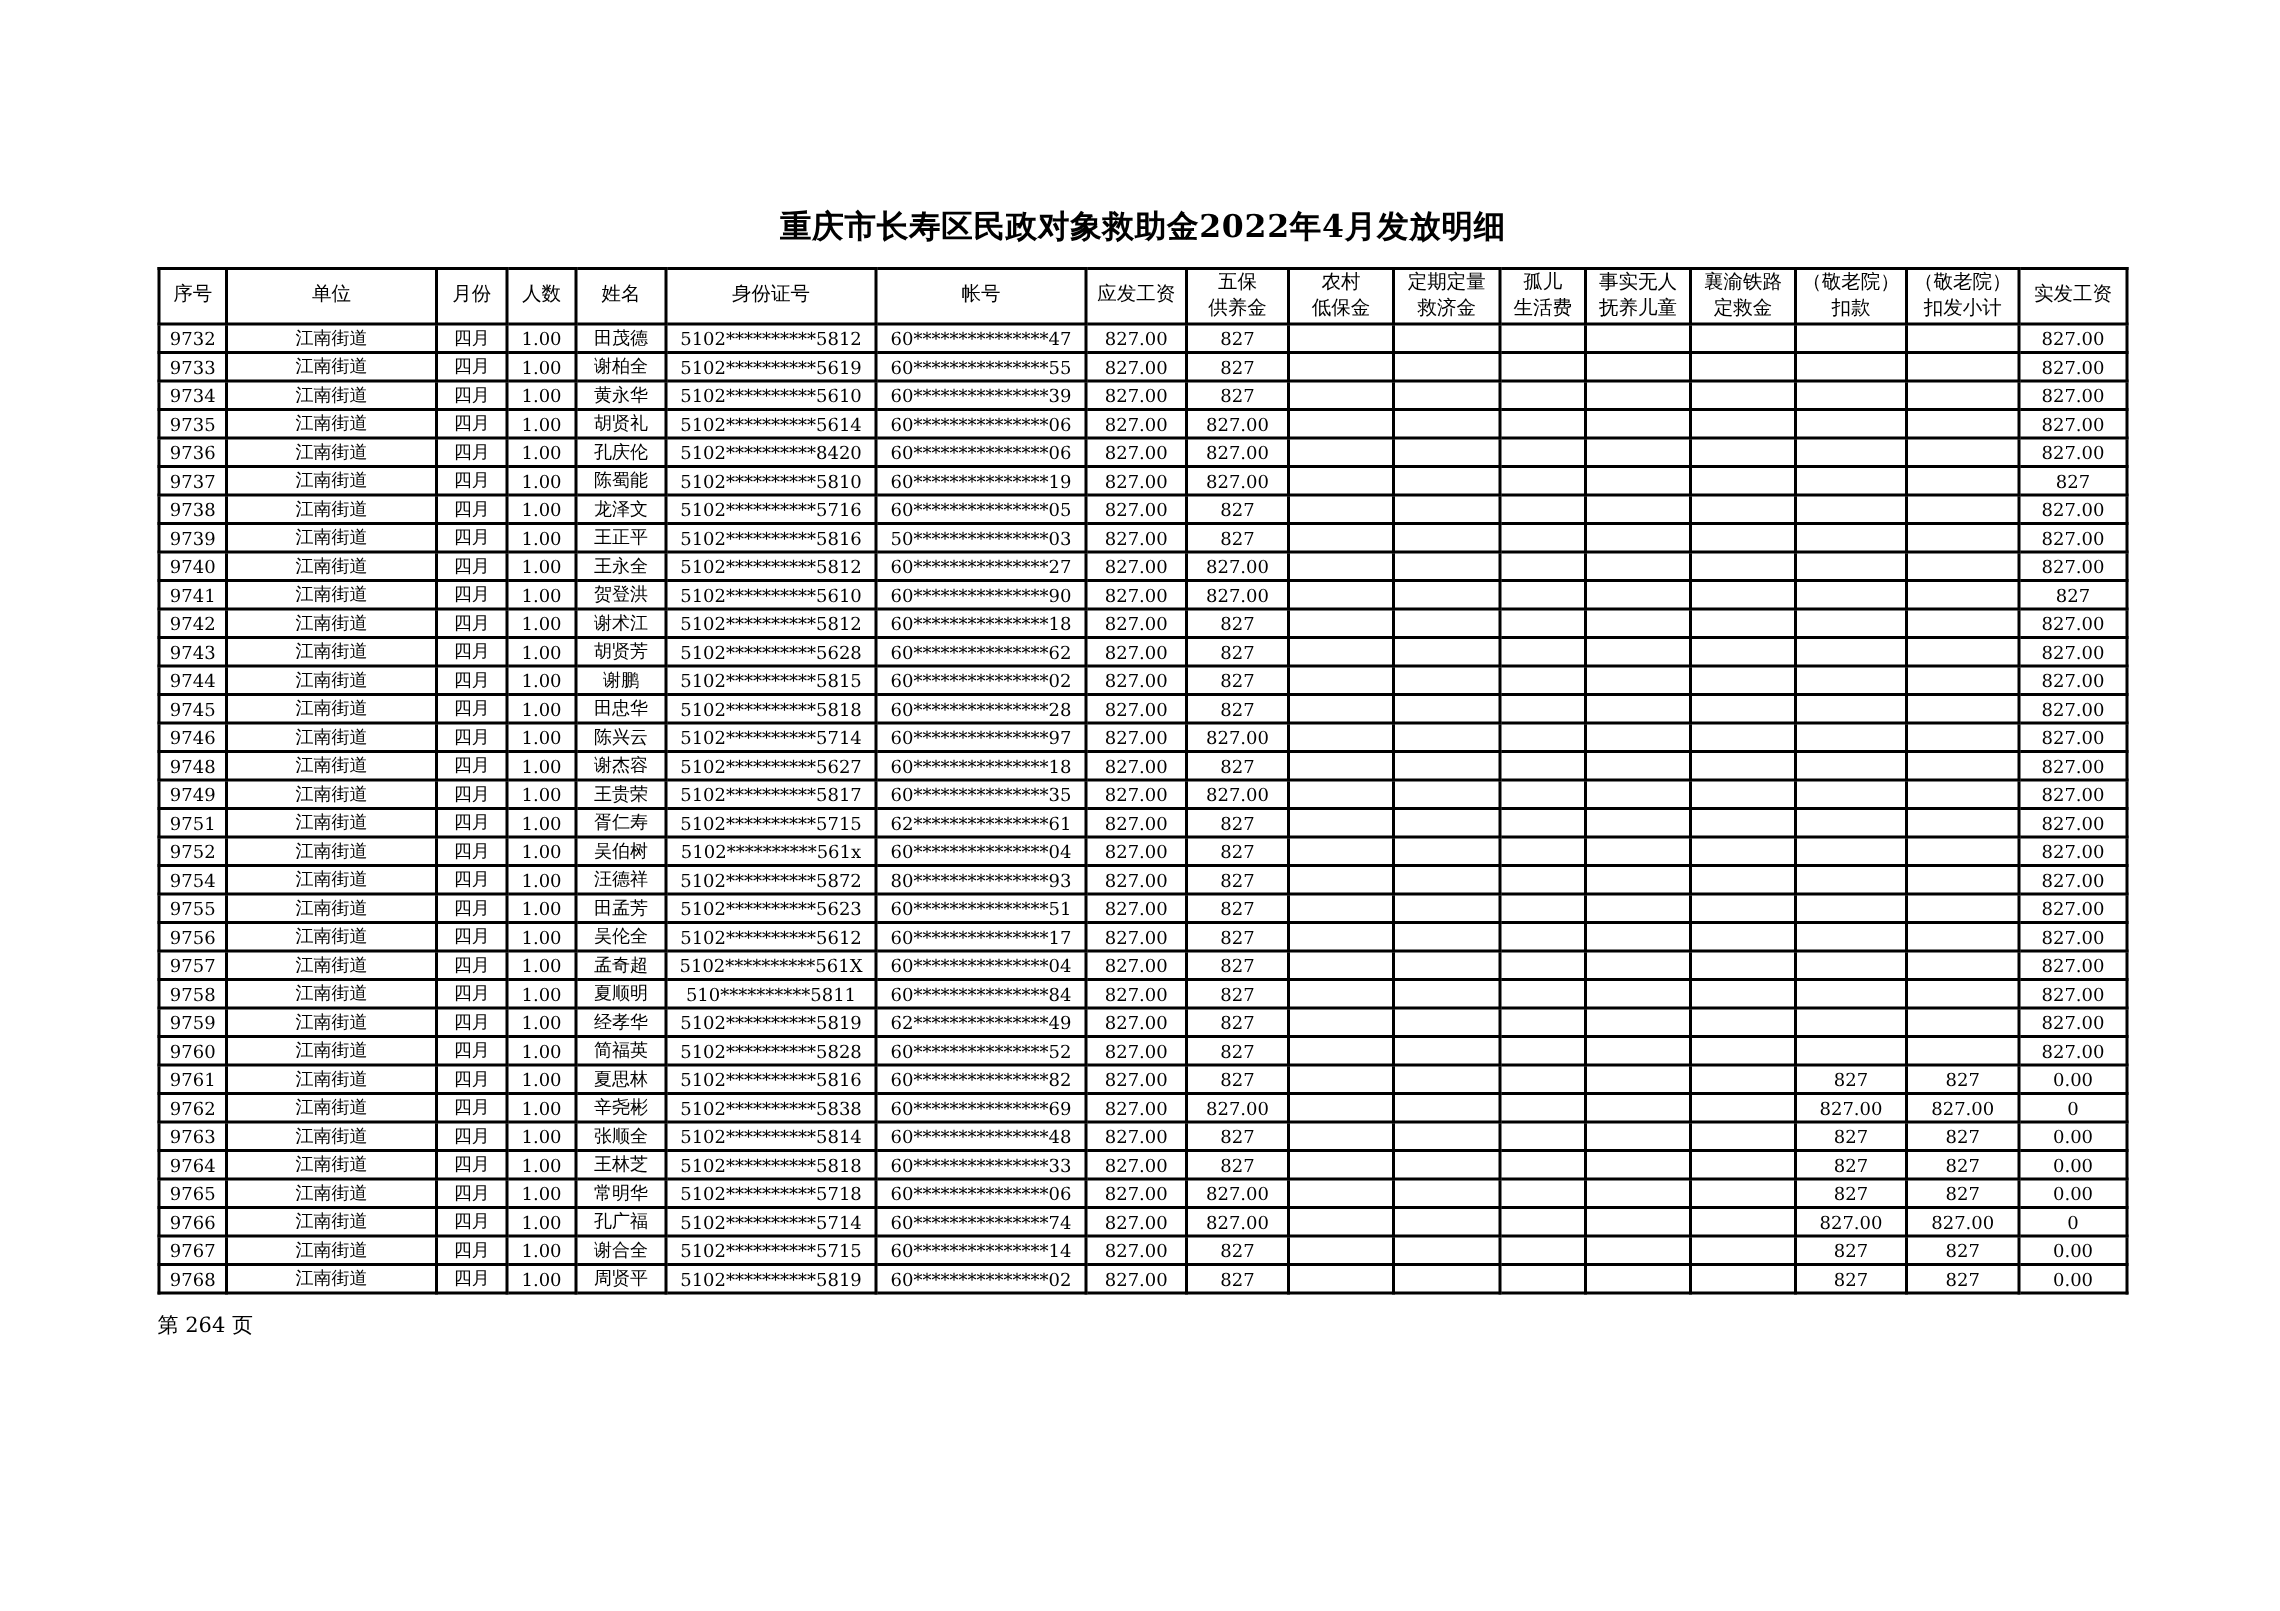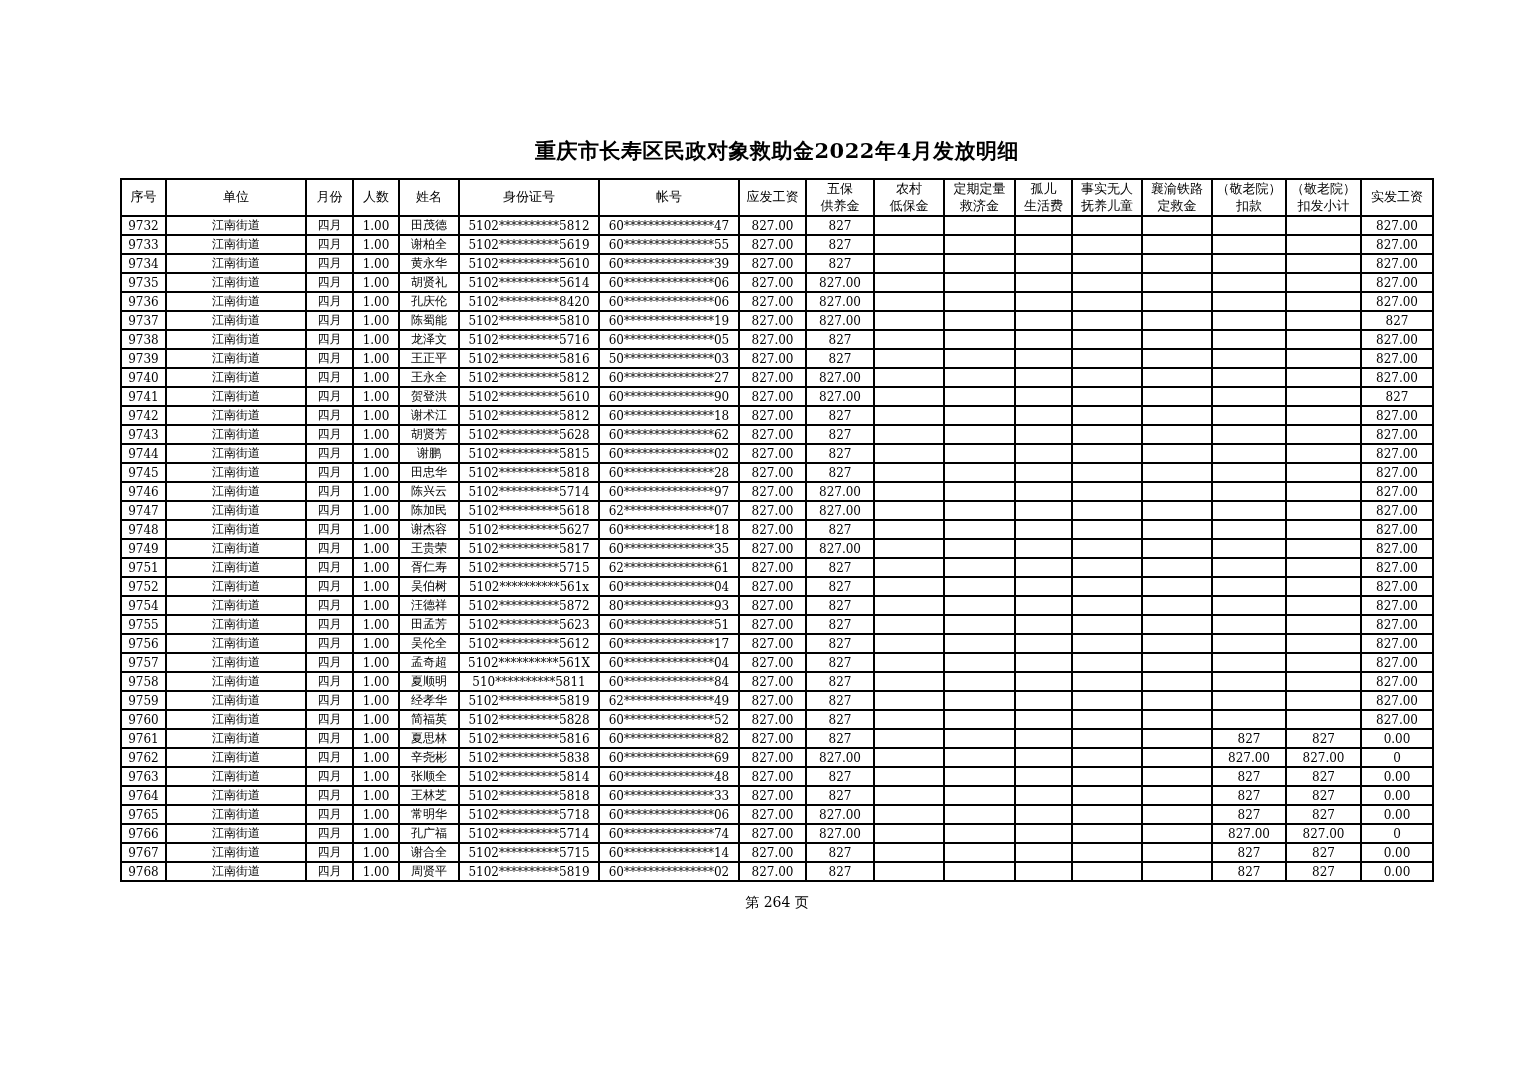--- a/index.html
+++ b/index.html
@@ -3,38 +3,38 @@
 <meta charset="utf-8">
 <style>
   * { margin: 0; padding: 0; box-sizing: border-box; }
   html, body { background: #ffffff; }
   body {
     width: 1520px; height: 1074px;
     font-family: "DejaVu Serif", "Liberation Serif", serif;
     color: #000000;
   }
   .page { position: relative; width: 1520px; height: 1074px; background: #ffffff; overflow: hidden; }
-  .content { position: absolute; left: 120px; top: 137px; width: 1314px; }
+  .content { position: absolute; left: 105px; top: 137px; width: 1314px; }
   .title {
     text-align: center; font-size: 21px; font-weight: bold;
     letter-spacing: 0.5px; margin-bottom: 13px; white-space: nowrap;
   }
   table.grid { border-collapse: collapse; table-layout: fixed; width: 1314px; }
   .grid th, .grid td {
     border: 2px solid #000000;
     text-align: center; vertical-align: middle; overflow: hidden;
   }
   .grid th {
     font-size: 13px; font-weight: normal; height: 37px;
     white-space: pre-line; line-height: 1.25; padding: 1px 0;
   }
   .grid td {
     font-size: 12px; height: 18.7px; padding: 0 1px; white-space: nowrap;
   }
-  .footer { text-align: center; margin-top: 12px; font-size: 14px; }
+  .footer { text-align: left; margin-top: 12px; font-size: 14px; }
 </style>
 </head>
 <body>
 
 <div class="page">
   <div class="content">
     <h1 class="title">重庆市长寿区民政对象救助金2022年4月发放明细</h1>
     <table class="grid">
       <colgroup>
         <col style="width:45px">
@@ -364,39 +364,20 @@
             <td></td>
             <td></td>
             <td></td>
             <td></td>
             <td></td>
             <td></td>
             <td></td>
             <td>827.00</td>
           </tr>
           <tr>
-            <td>9747</td>
-            <td>江南街道</td>
-            <td>四月</td>
-            <td>1.00</td>
-            <td>陈加民</td>
-            <td>5102**********5618</td>
-            <td>62***************07</td>
-            <td>827.00</td>
-            <td>827.00</td>
-            <td></td>
-            <td></td>
-            <td></td>
-            <td></td>
-            <td></td>
-            <td></td>
-            <td></td>
-            <td>827.00</td>
-          </tr>
-          <tr>
             <td>9748</td>
             <td>江南街道</td>
             <td>四月</td>
             <td>1.00</td>
             <td>谢杰容</td>
             <td>5102**********5627</td>
             <td>60***************18</td>
             <td>827.00</td>
             <td>827</td>
             <td></td>

